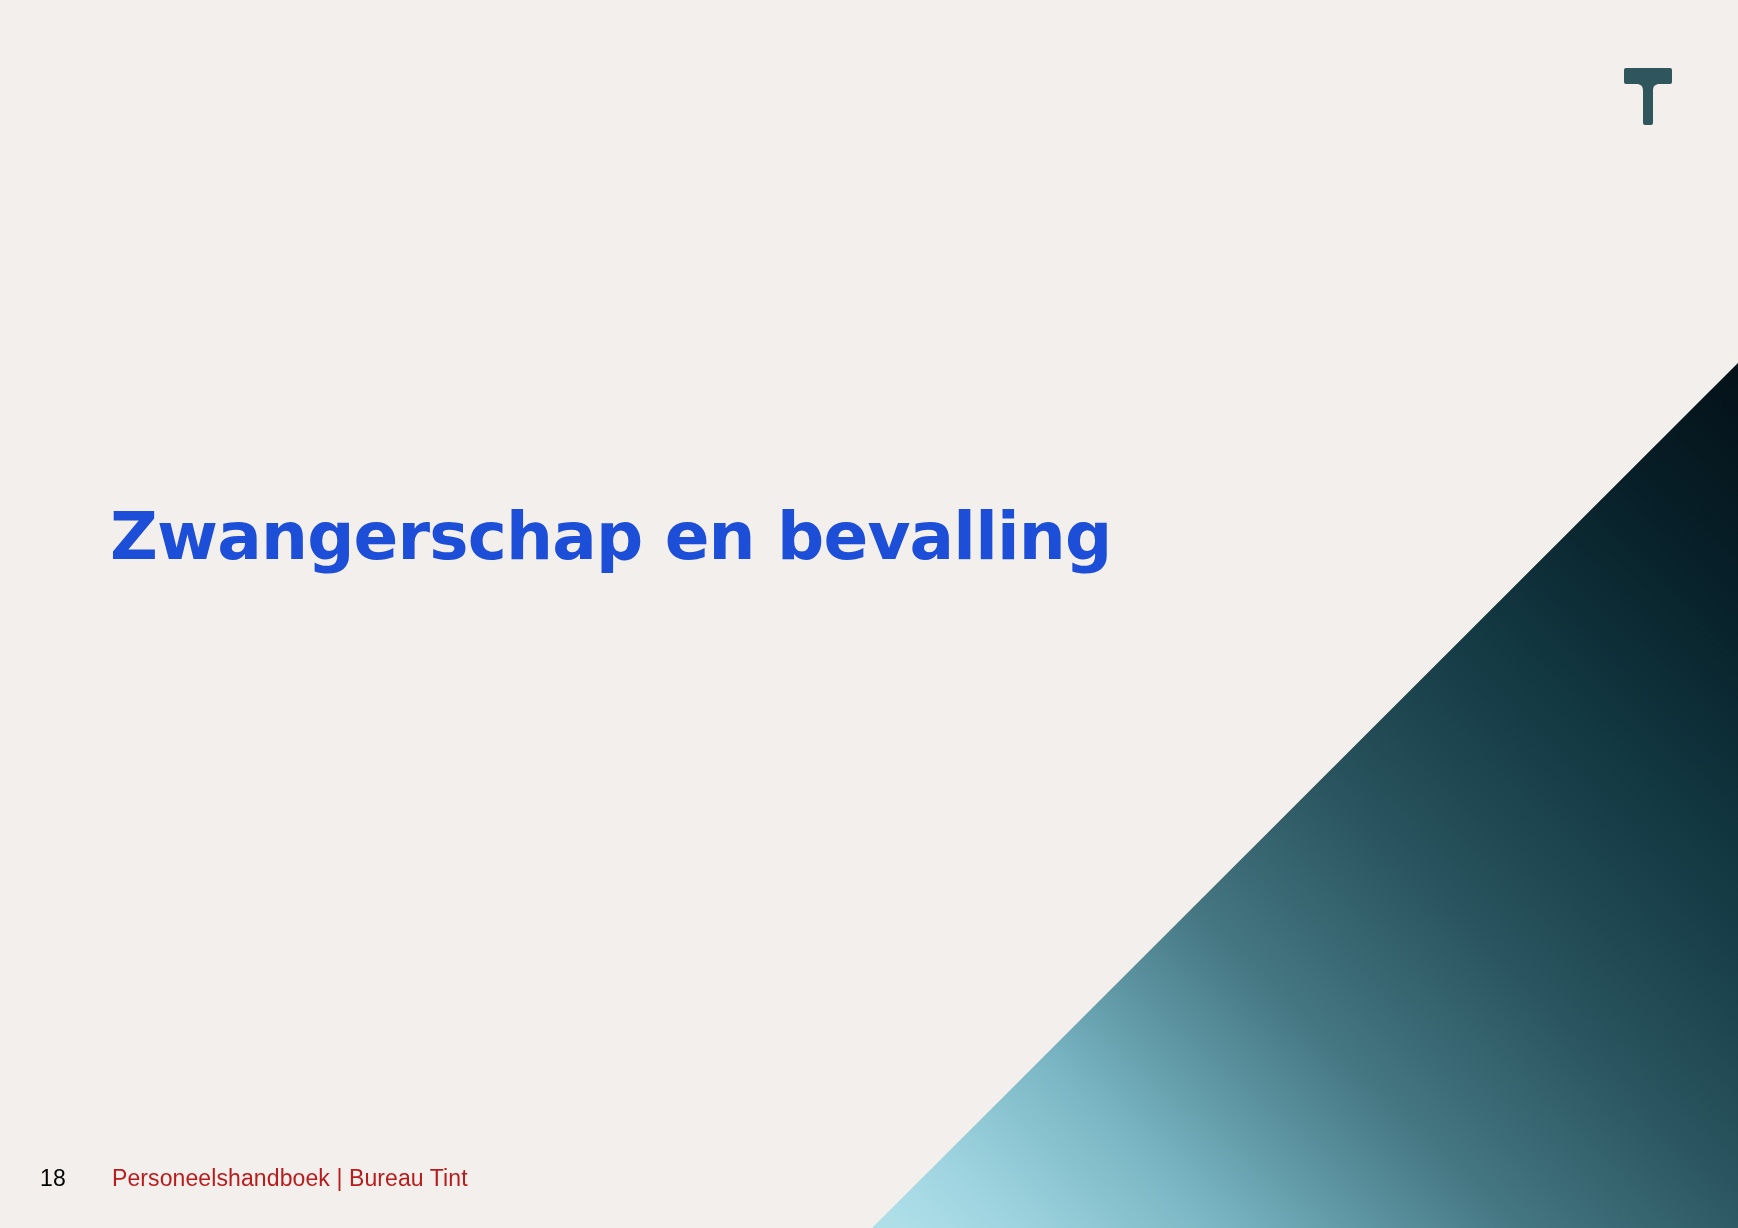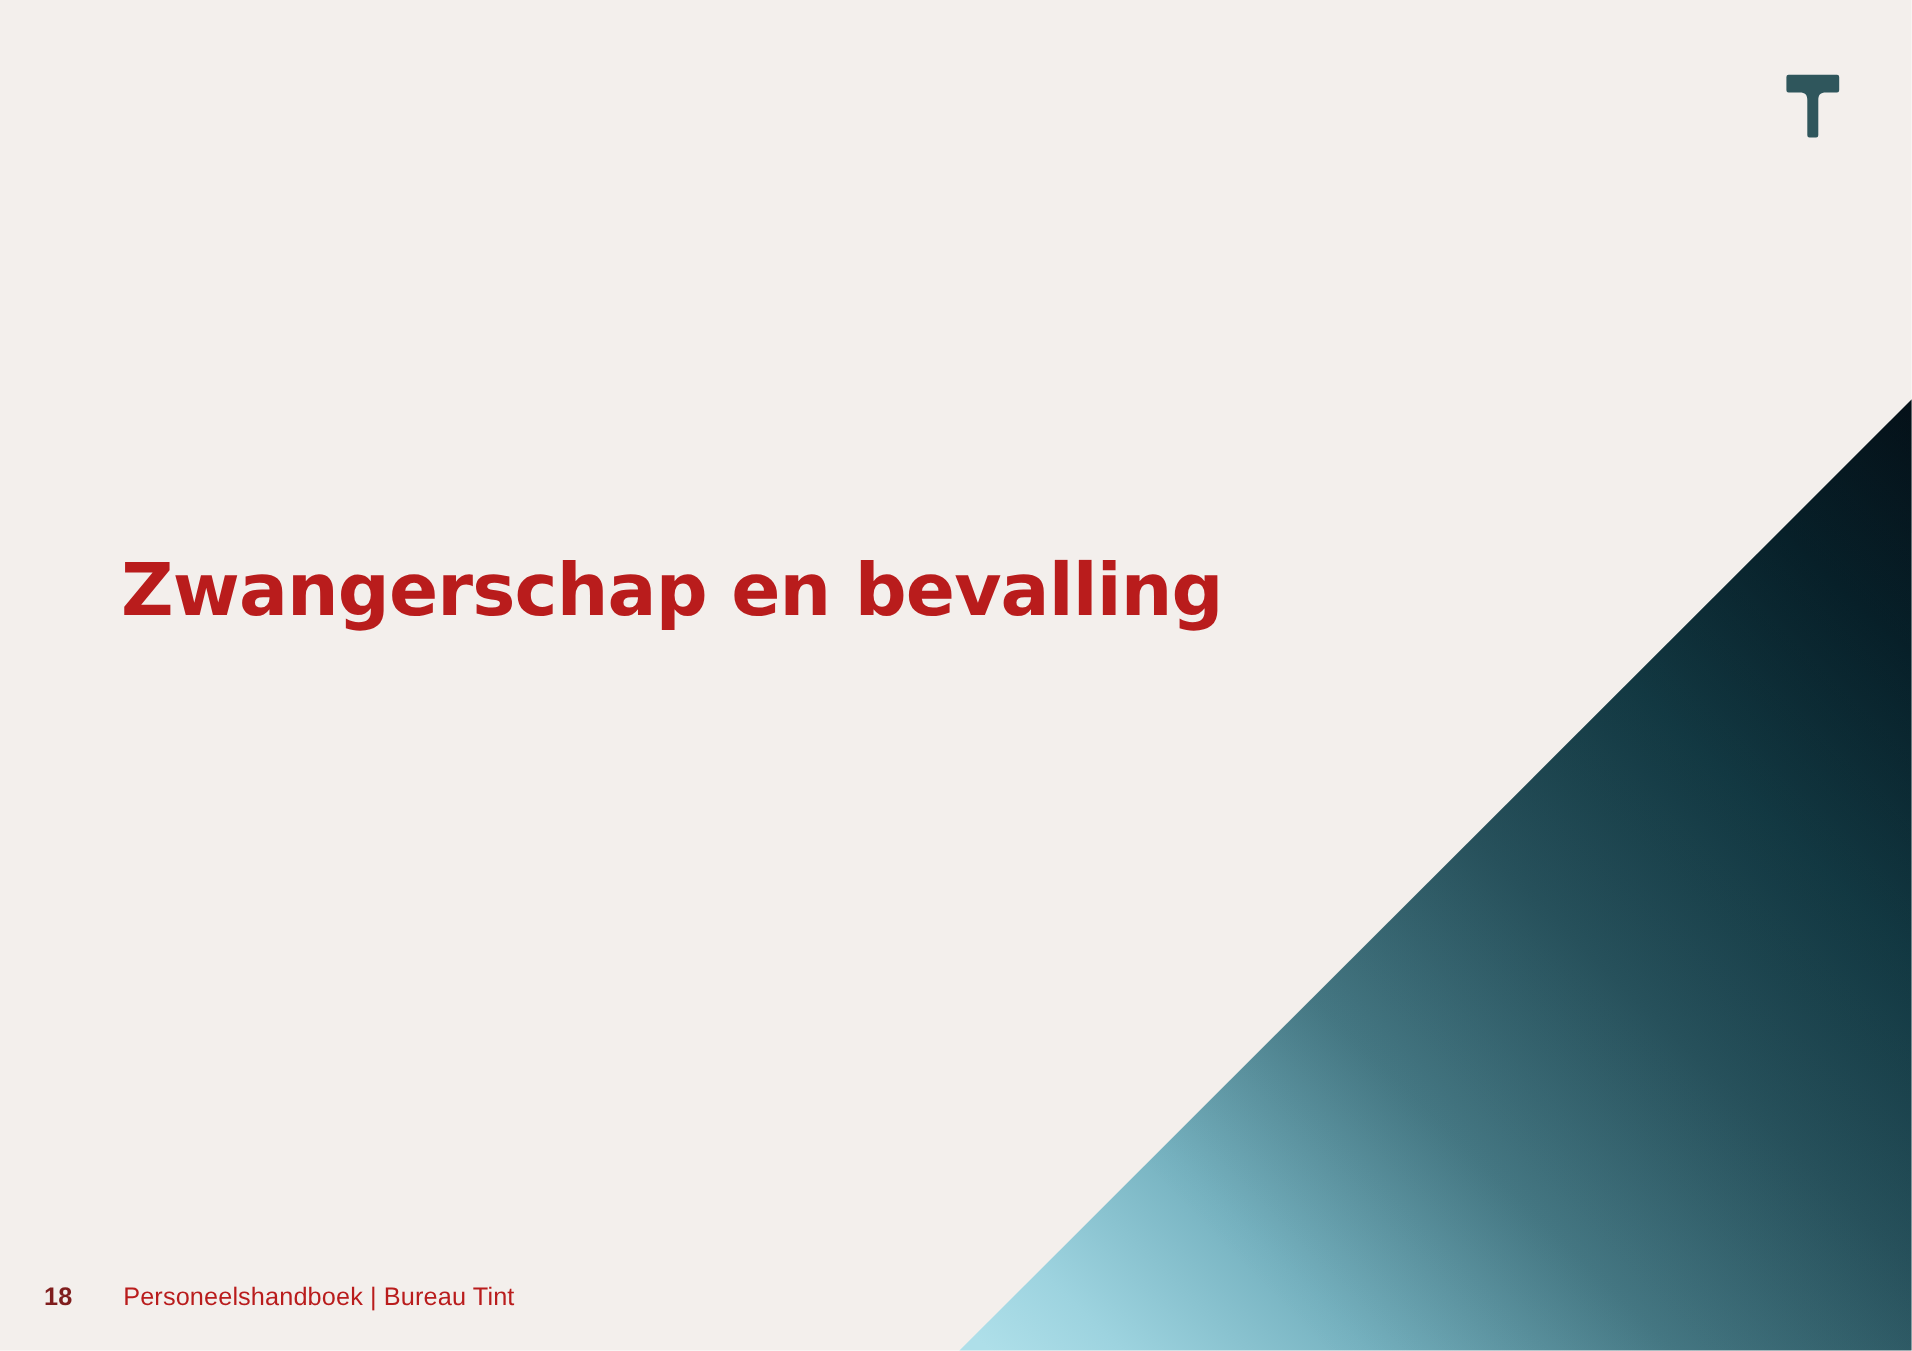--- a/index.html
+++ b/index.html
@@ -46,39 +46,39 @@
     width: 1180px;
   }
 
   .slide-title {
     margin: 0;
     font-family: "DejaVu Sans", "Liberation Sans", sans-serif;
     font-size: 66px;
     font-weight: 700;
     line-height: 1.18;
     letter-spacing: -0.8px;
-    color: #b91c1c;
+    color: #1d4ed8;
     white-space: nowrap;
   }
 
   
   .footer {
     position: absolute;
     left: 40px;
     bottom: 36px;
     display: flex;
     align-items: baseline;
     gap: 0;
     z-index: 5;
   }
 
   .footer-page-number {
     font-size: 23px;
-    font-weight: 700;
-    color: #7f1d1d;
+    font-weight: 400;
+    color: #000000;
     letter-spacing: 0.2px;
     width: 72px;
     display: inline-block;
   }
 
   .footer-label {
     font-size: 23px;
     font-weight: 400;
     color: #b91c1c;
     letter-spacing: 0.1px;

